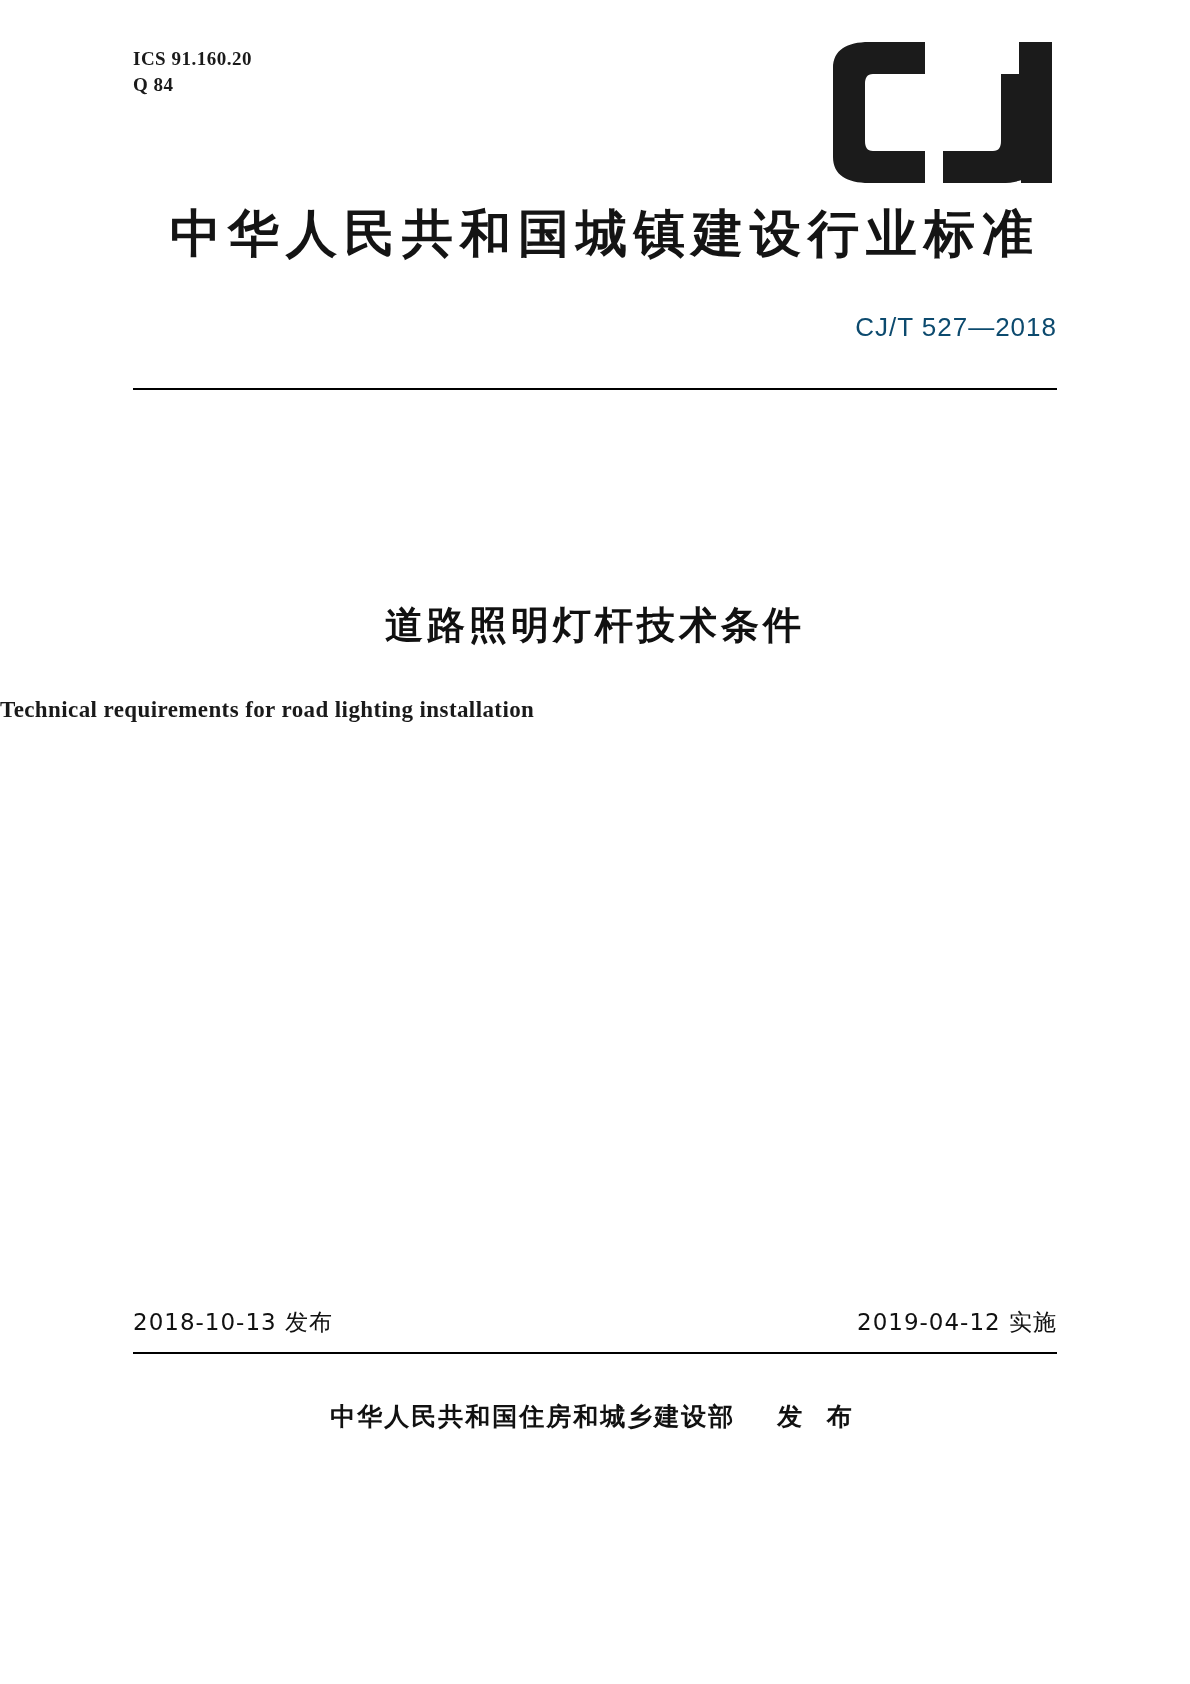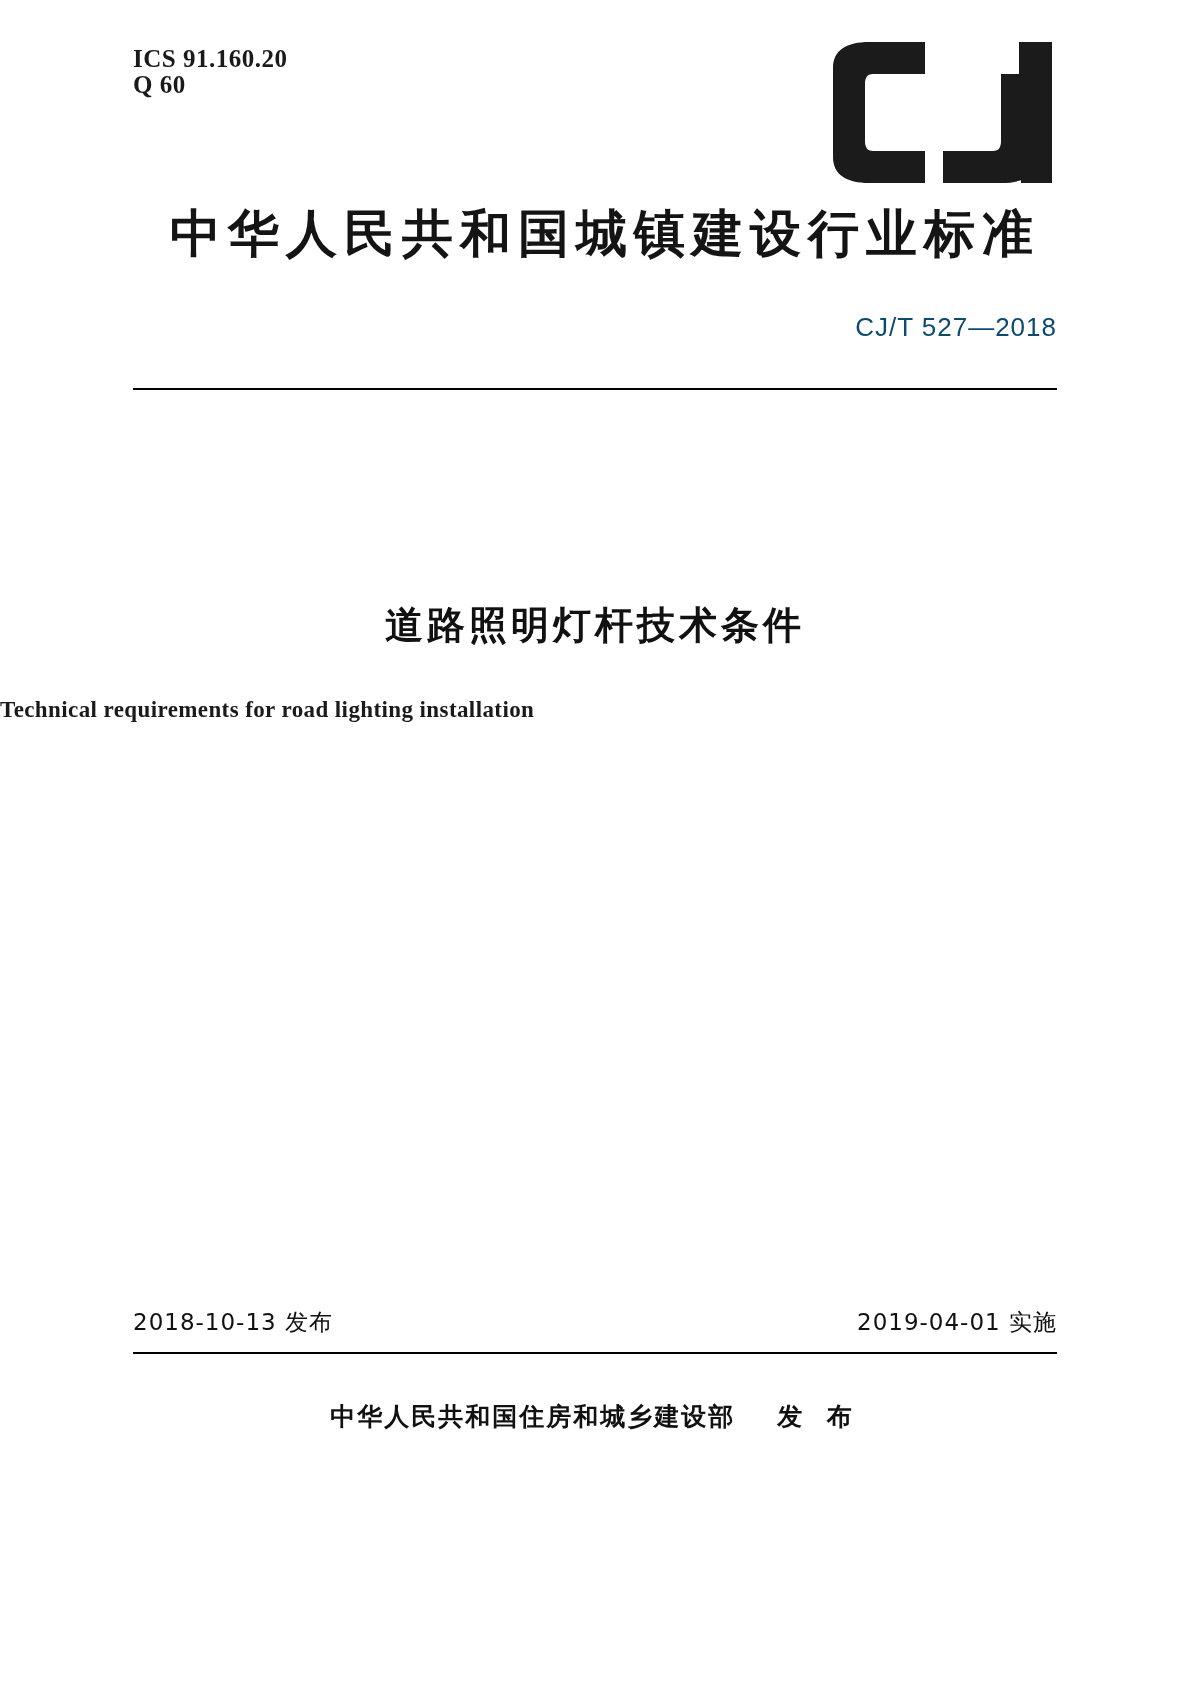--- a/index.html
+++ b/index.html
@@ -20,21 +20,21 @@
     overflow: hidden;
   }
 
   
   .ics-block {
     position: absolute;
     left: 133px;
     top: 46px;
     font-family: "Liberation Serif", serif;
     font-weight: bold;
-    font-size: 25px;
+    font-size: 19px;
     line-height: 26px;
     letter-spacing: 0.5px;
     color: #1a1a1a;
   }
   .ics-block div { white-space: pre; }
 
   
   .cj-logo {
     position: absolute;
     right: 130px;
@@ -141,21 +141,21 @@
     letter-spacing: 8px;
   }
 </style>
 </head>
 <body>
 
 <div class="page">
 
   <div class="ics-block">
     <div>ICS 91.160.20</div>
-    <div>Q 60</div>
+    <div>Q 84</div>
   </div>
 
   <div class="cj-logo">
     <svg width="235" height="145" viewBox="0 0 235 145" xmlns="http://www.w3.org/2000/svg" aria-label="CJ">
       <g fill="#1b1b1b">
 
         <path d="M8 28 C8 10 22 2 44 2 L100 2 L100 34 L48 34 C42 34 40 38 40 44 L40 101 C40 107 42 111 48 111 L100 111 L100 143 L44 143 C22 143 8 135 8 117 Z"></path>
 
         <path d="M118 2 L194 2 L194 34 L176 34 L176 101 C176 107 174 111 168 111 L118 111 L118 143 L176 143 C205 143 214 131 214 112 L214 2 L227 2 L227 143 L214 143 L214 2 Z"></path>
         <rect x="196" y="2" width="31" height="141"></rect>
@@ -167,21 +167,21 @@
 
   <div class="std-number">CJ/T 527—2018</div>
 
   <div class="rule-top"></div>
 
   <div class="doc-title-cn">道路照明灯杆技术条件</div>
   <div class="doc-title-en">Technical requirements for road lighting installation</div>
 
   <div class="footer-dates">
     <span>2018-10-13 发布</span>
-    <span>2019-04-01 实施</span>
+    <span>2019-04-12 实施</span>
   </div>
 
   <div class="rule-bottom"></div>
 
   <div class="publisher">
     <span>中华人民共和国住房和城乡建设部</span><span class="issue">发 布</span>
   </div>
 
 </div>
 

